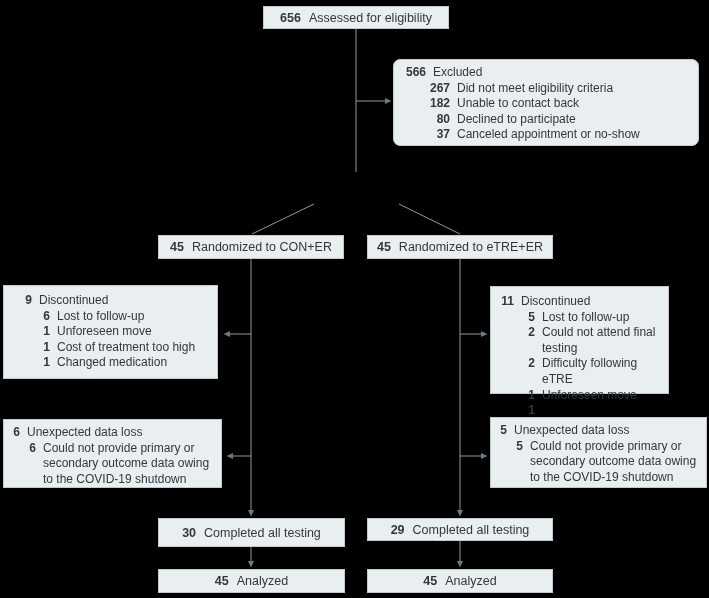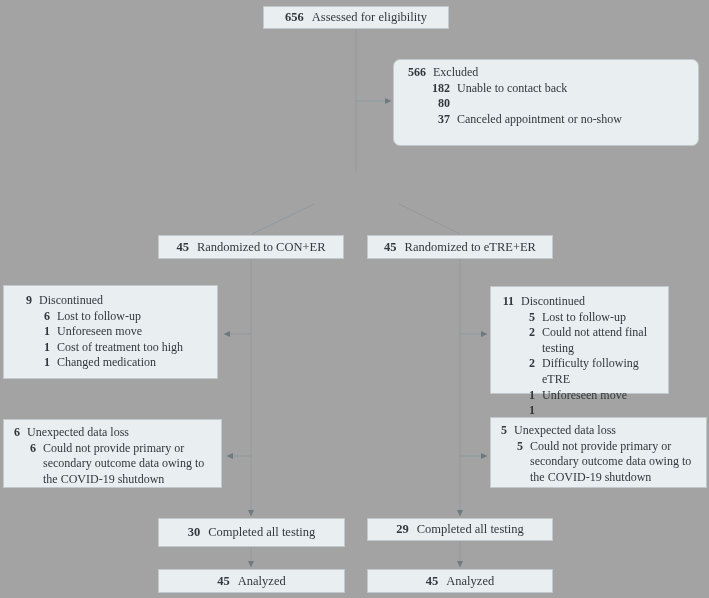--- a/index.html
+++ b/index.html
@@ -1,19 +1,19 @@
 <!DOCTYPE html>
 <html><head>
 <meta charset="utf-8">
 <style>
   html,body { margin:0; padding:0; background:#ffffff; }
   .canvas {
     position:relative; width:709px; height:598px;
-    font-family:Liberation Serif, serif;
-    color:#31383c; background:#a3a3a3; overflow:hidden;
+    font-family:Liberation Sans, sans-serif;
+    color:#31383c; background:#000000; overflow:hidden;
   }
   .connectors { position:absolute; left:0; top:0; z-index:1; }
   .node {
     position:absolute; box-sizing:border-box; z-index:2;
     background:#e9eef0; border:1px solid #c1c9cc;
     font-size:12px; color:#31383c;
   }
   .center { display:flex; align-items:center; justify-content:center; font-size:12.5px; }
   .center .num { font-weight:bold; margin-right:8px; }
   .oval { border-radius:50%; }
@@ -58,25 +58,30 @@
     <span class="num">656</span>
     <span class="lbl">Assessed for eligibility</span>
   </div>
 
   <div class="node list w-exc" style="left:393px; top:59px; width:306px; height:87px;border-radius:7px;">
     <div class="row i0">
       <span class="num">566</span>
       <span class="lbl">Excluded</span>
     </div>
     <div class="row i1">
+      <span class="num">267</span>
+      <span class="lbl">Did not meet eligibility criteria</span>
+    </div>
+    <div class="row i1">
       <span class="num">182</span>
       <span class="lbl">Unable to contact back</span>
     </div>
     <div class="row i1">
       <span class="num">80</span>
+      <span class="lbl">Declined to participate</span>
     </div>
     <div class="row i1">
       <span class="num">37</span>
       <span class="lbl">Canceled appointment or no-show</span>
     </div>
   </div>
 
 
   <div class="node center" style="left:158px; top:235px; width:186px; height:24px;">
     <span class="num">45</span>

